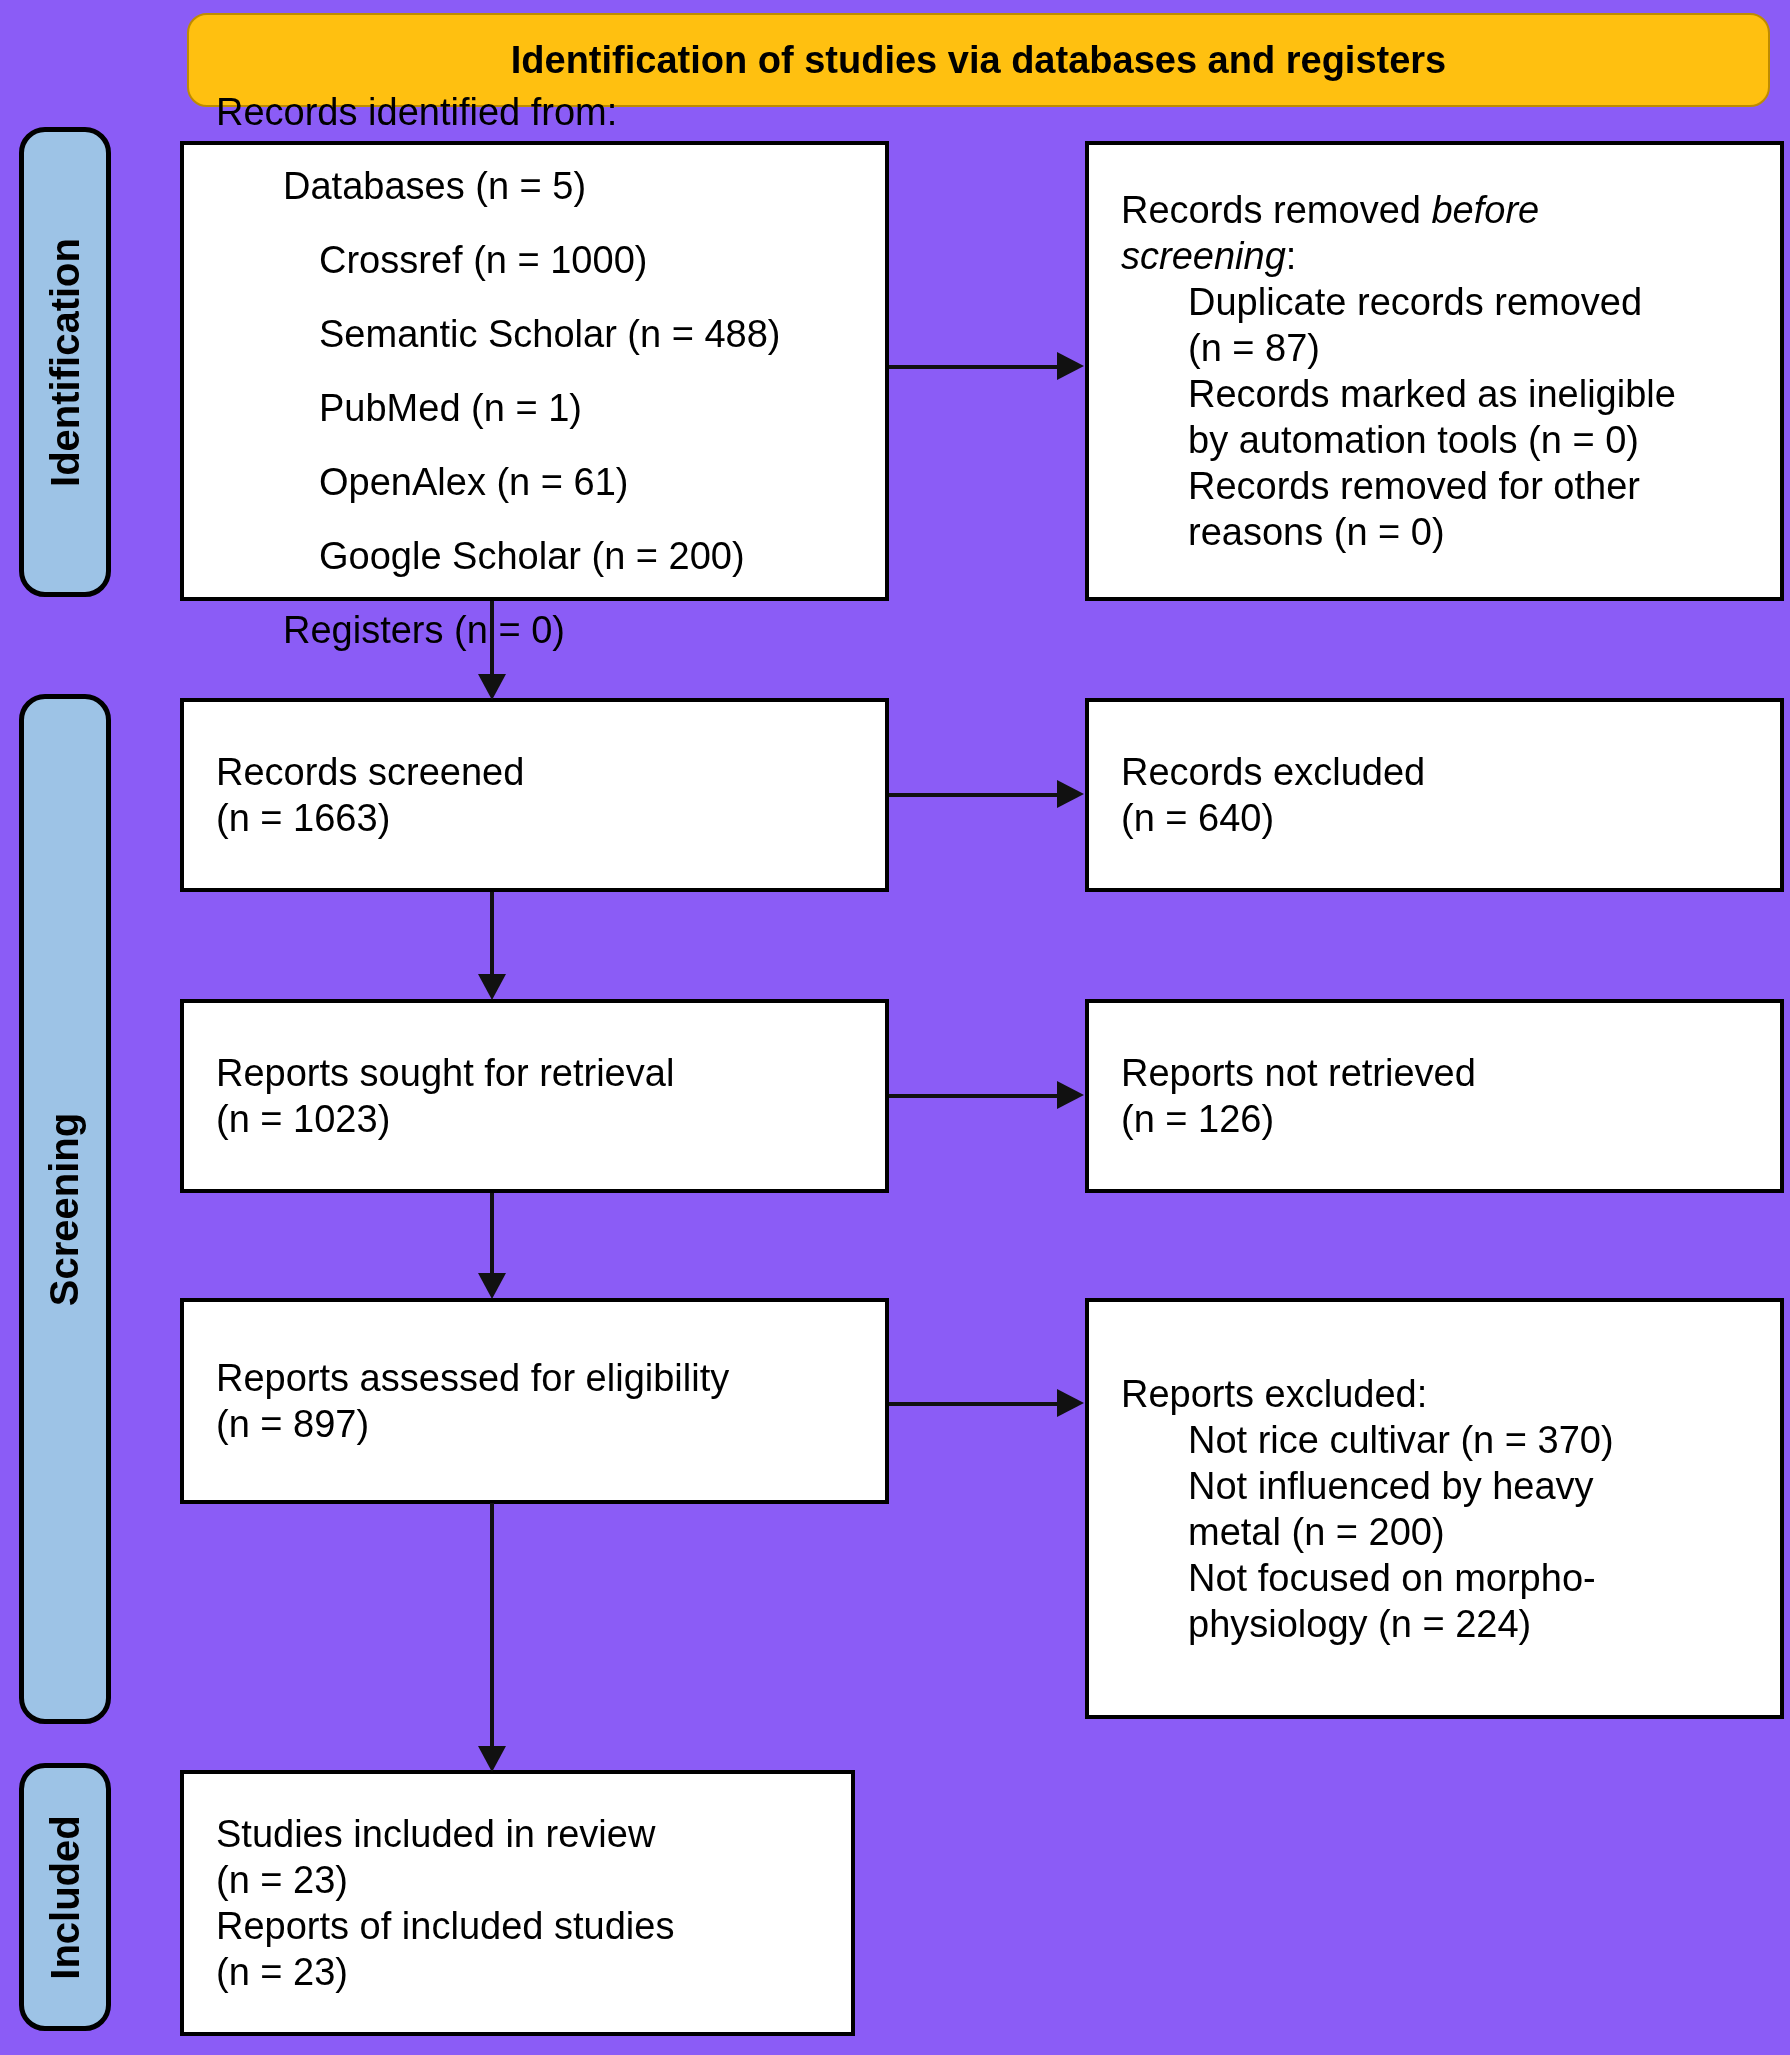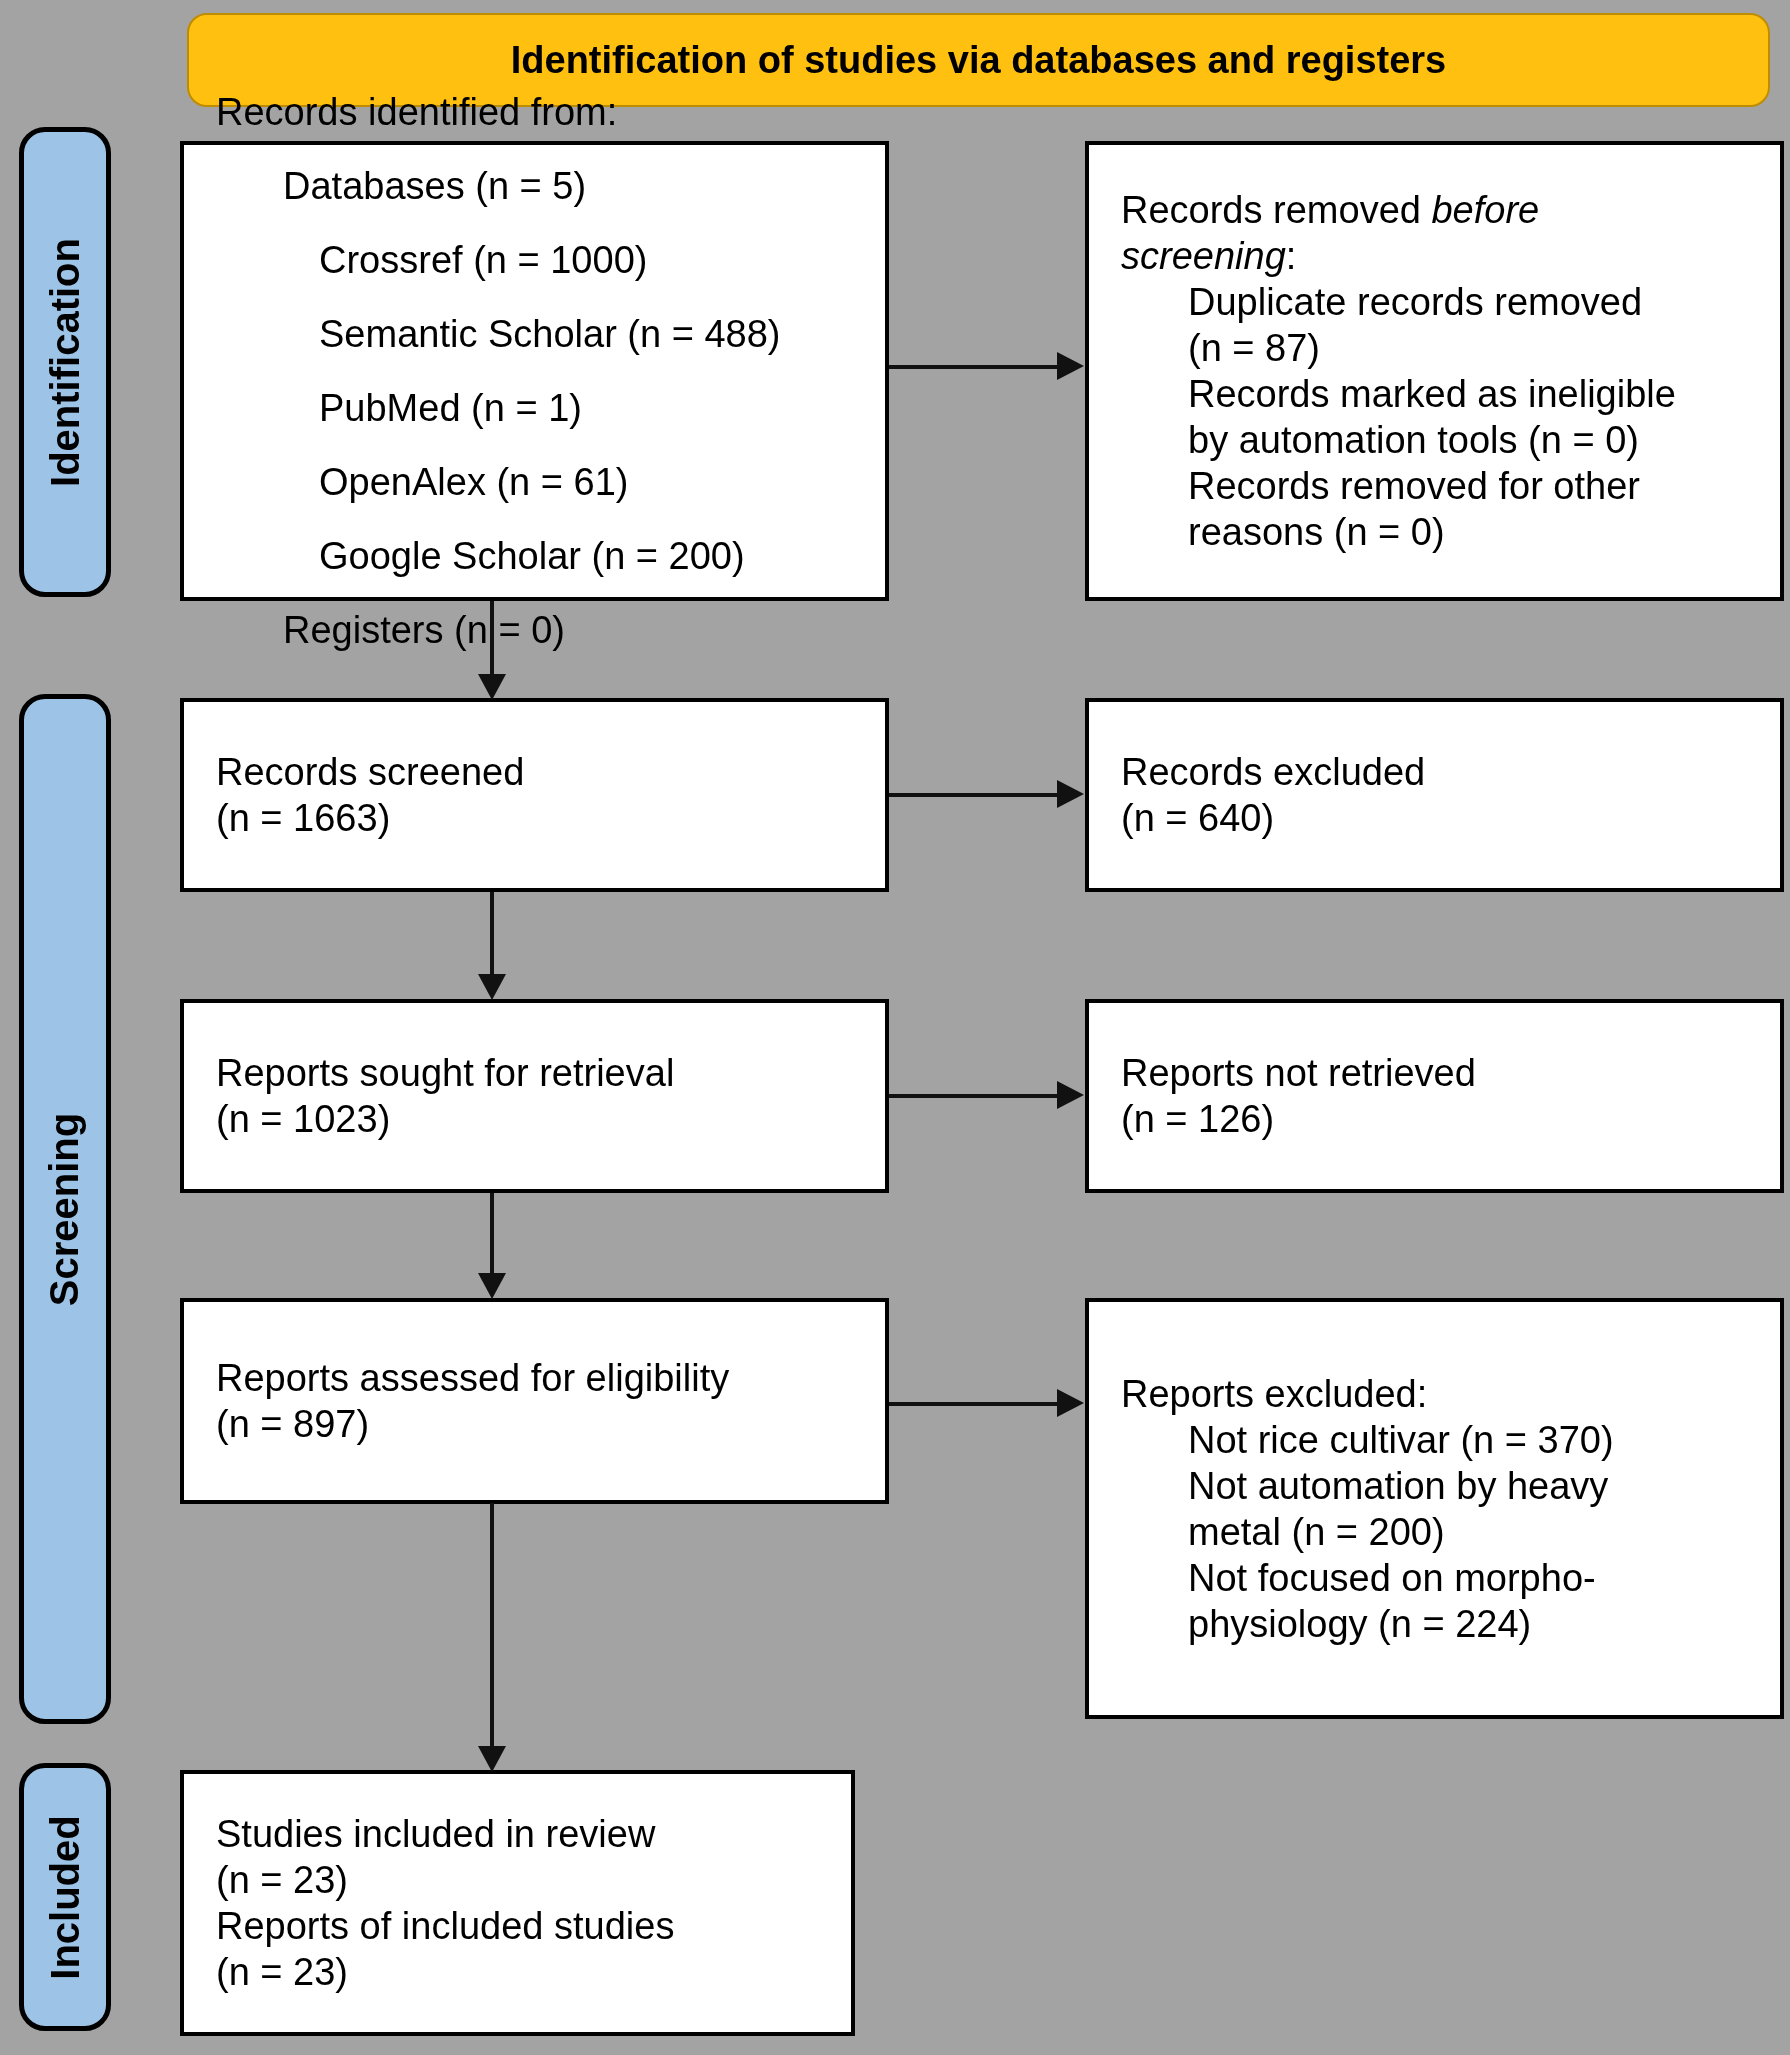--- a/index.html
+++ b/index.html
@@ -2,21 +2,21 @@
 <html style="--banner-fill: #FFC010; --banner-border: #BE8C00; --sidebar-fill: #9DC3E6; --sidebar-border: #000000; --box-border: #000000; --arrow-color: #111111; --text-color: #000000;font-size:9.4px"><head>
 <meta charset="utf-8">
 <style>
   :root{
     --banner-fill:#FFC010; --banner-border:#BE8C00;
     --sidebar-fill:#9DC3E6; --sidebar-border:#000000;
     --box-border:#000000; --arrow-color:#111111; --text-color:#000000;
   }
   html,body{margin:0;padding:0;background:#ffffff;}
   #canvas{
-    position:relative;width:1790px;height:2056px;background:#a3a3a3;overflow:hidden;
+    position:relative;width:1790px;height:2056px;background:#8b5cf6;overflow:hidden;
     font-family:"Liberation Sans", sans-serif;color:var(--text-color);
   }
   
   .banner{
     position:absolute;left:187px;top:13px;width:1583px;height:94px;
     background:var(--banner-fill);border:2.9px solid var(--banner-border);border-radius:20px;
     display:flex;align-items:center;justify-content:center;box-sizing:border-box;
   }
   .banner .label{font-size:38px;font-weight:bold;color:#000;}
   
@@ -115,21 +115,21 @@
       <div class="line indent-0"><span>Reports not retrieved</span></div>
       <div class="line indent-0"><span>(n = 126)</span></div>
     </div>
   <div class="flowbox" id="box-reports-assessed">
       <div class="line indent-0"><span>Reports assessed for eligibility</span></div>
       <div class="line indent-0"><span>(n = 897)</span></div>
     </div>
   <div class="flowbox" id="box-reports-excluded">
       <div class="line indent-0"><span>Reports excluded:</span></div>
       <div class="line indent-1"><span>Not rice cultivar (n = 370)</span></div>
-      <div class="line indent-1"><span>Not automation by heavy</span></div>
+      <div class="line indent-1"><span>Not influenced by heavy</span></div>
       <div class="line indent-1"><span>metal (n = 200)</span></div>
       <div class="line indent-1"><span>Not focused on morpho-</span></div>
       <div class="line indent-1"><span>physiology (n = 224)</span></div>
     </div>
   <div class="flowbox" id="box-studies-included">
       <div class="line indent-0"><span>Studies included in review</span></div>
       <div class="line indent-0"><span>(n = 23)</span></div>
       <div class="line indent-0"><span>Reports of included studies</span></div>
       <div class="line indent-0"><span>(n = 23)</span></div>
     </div>

